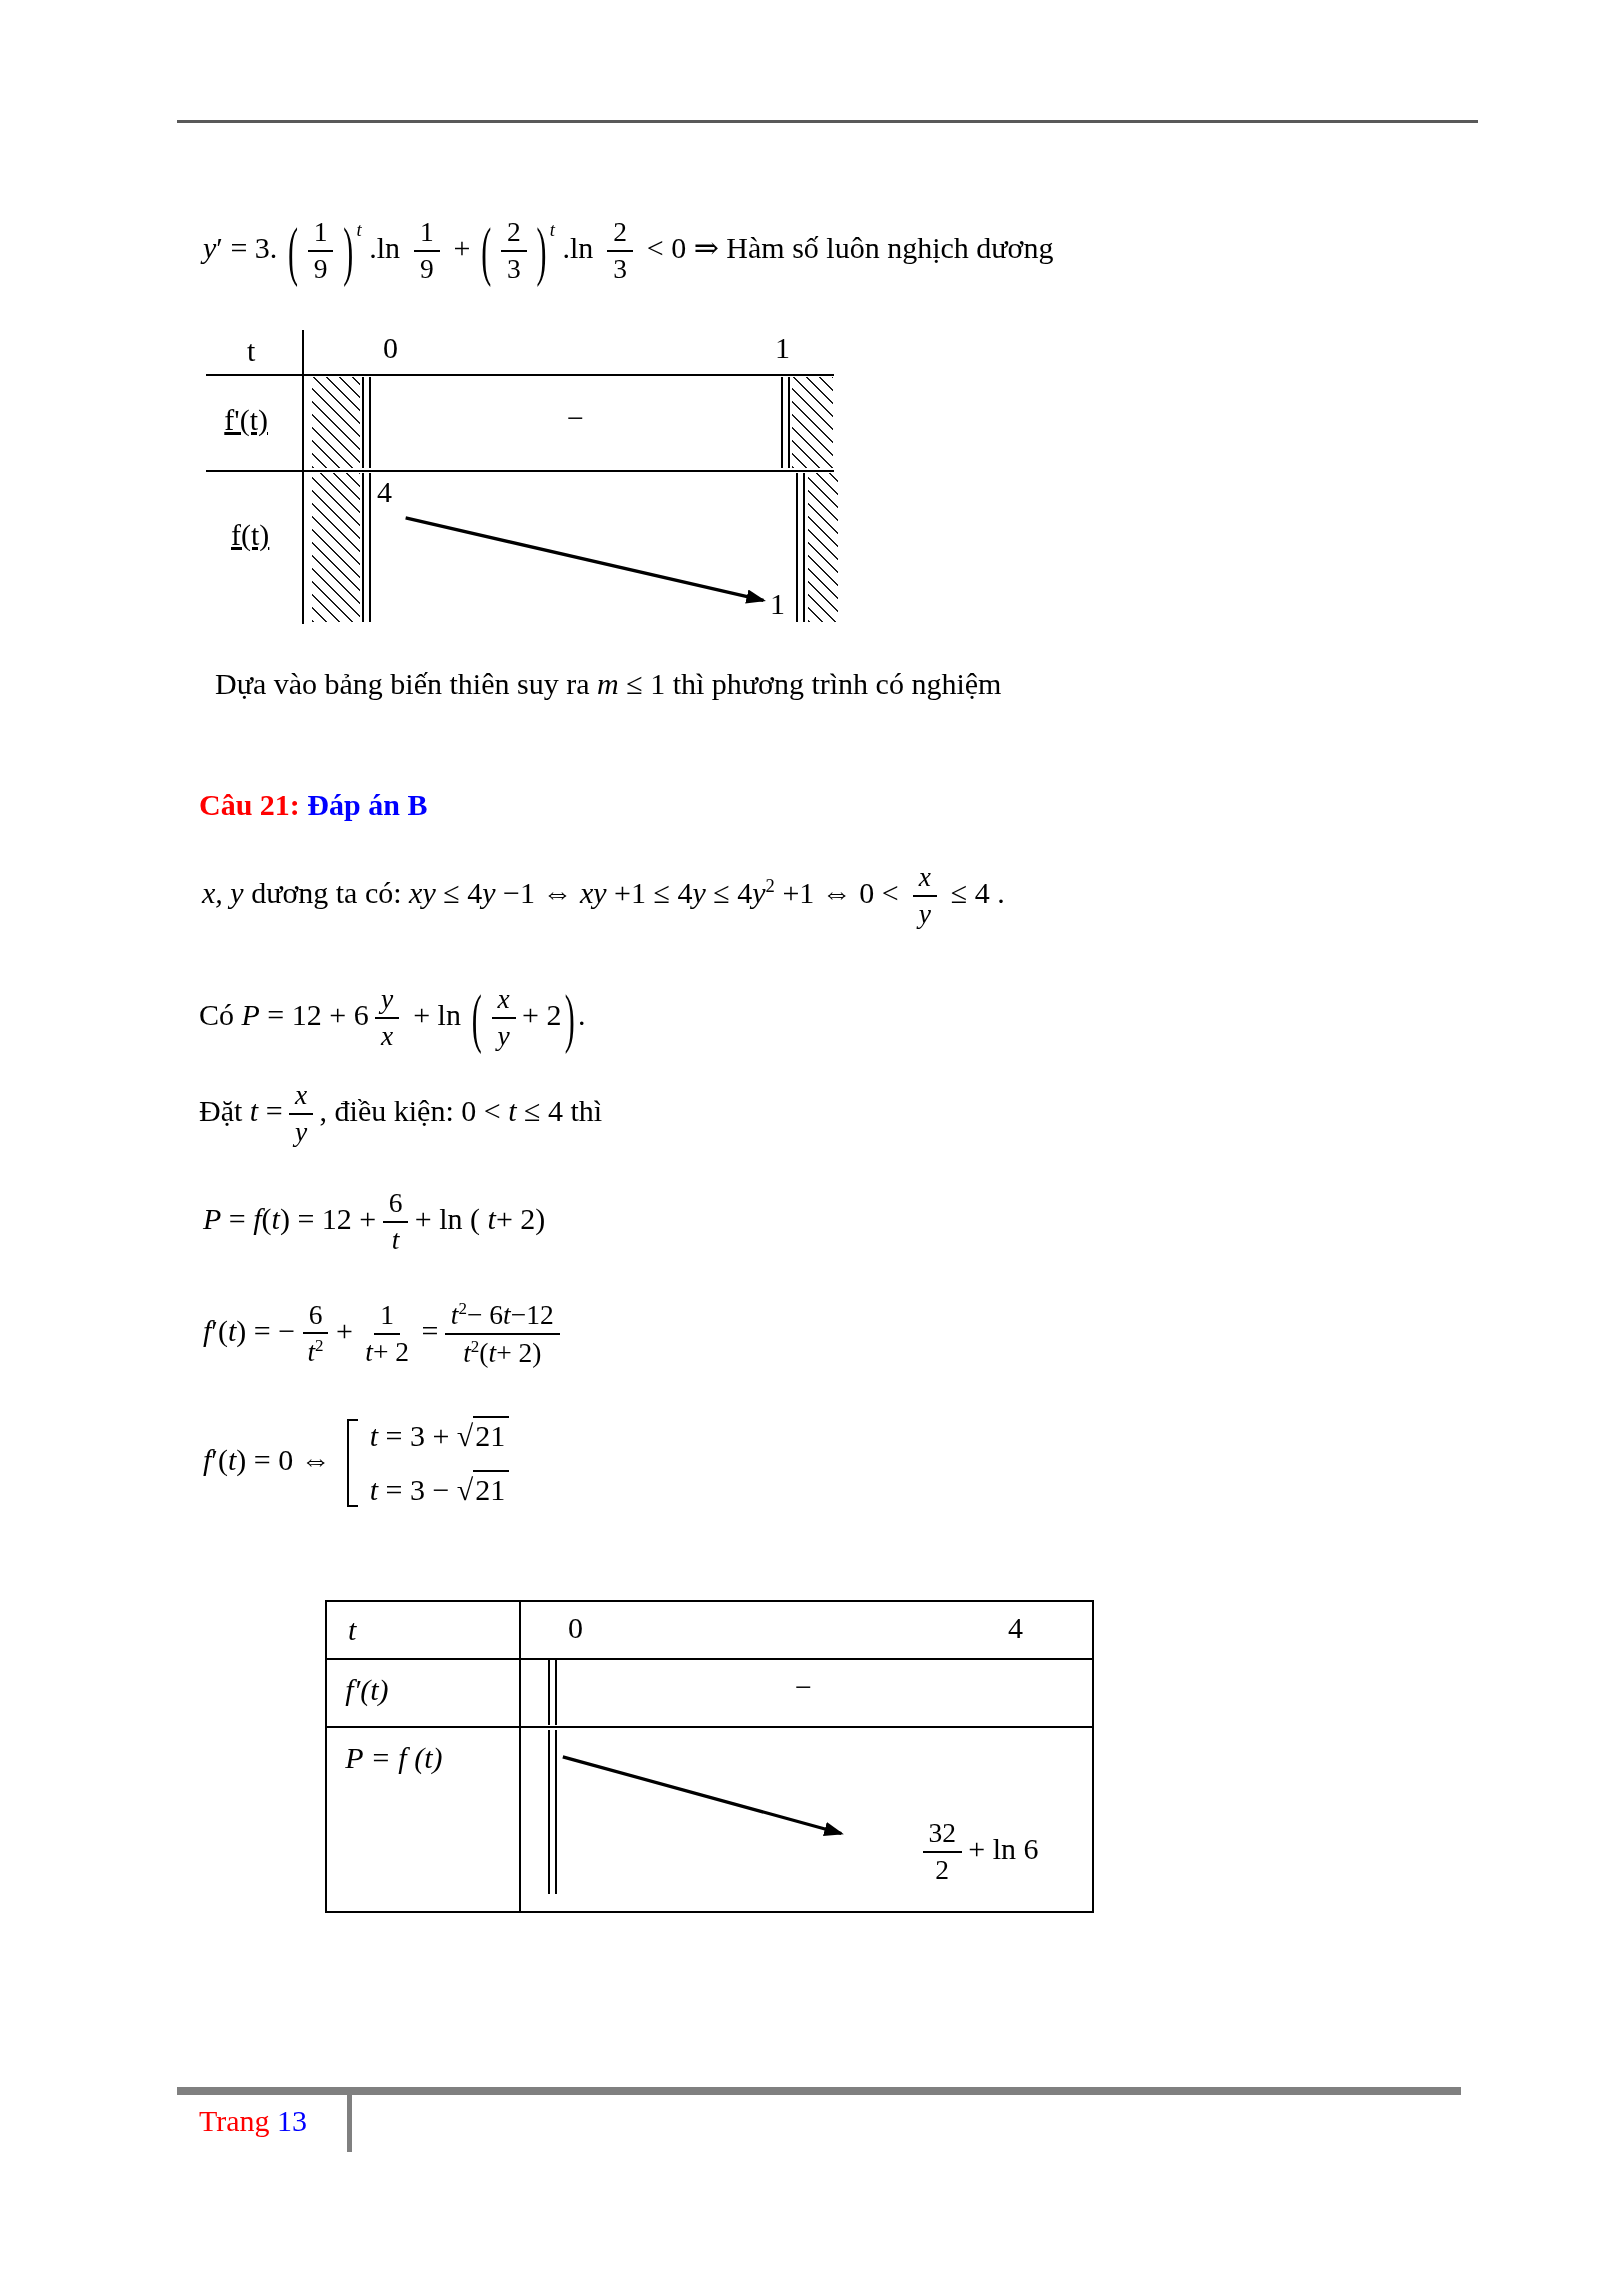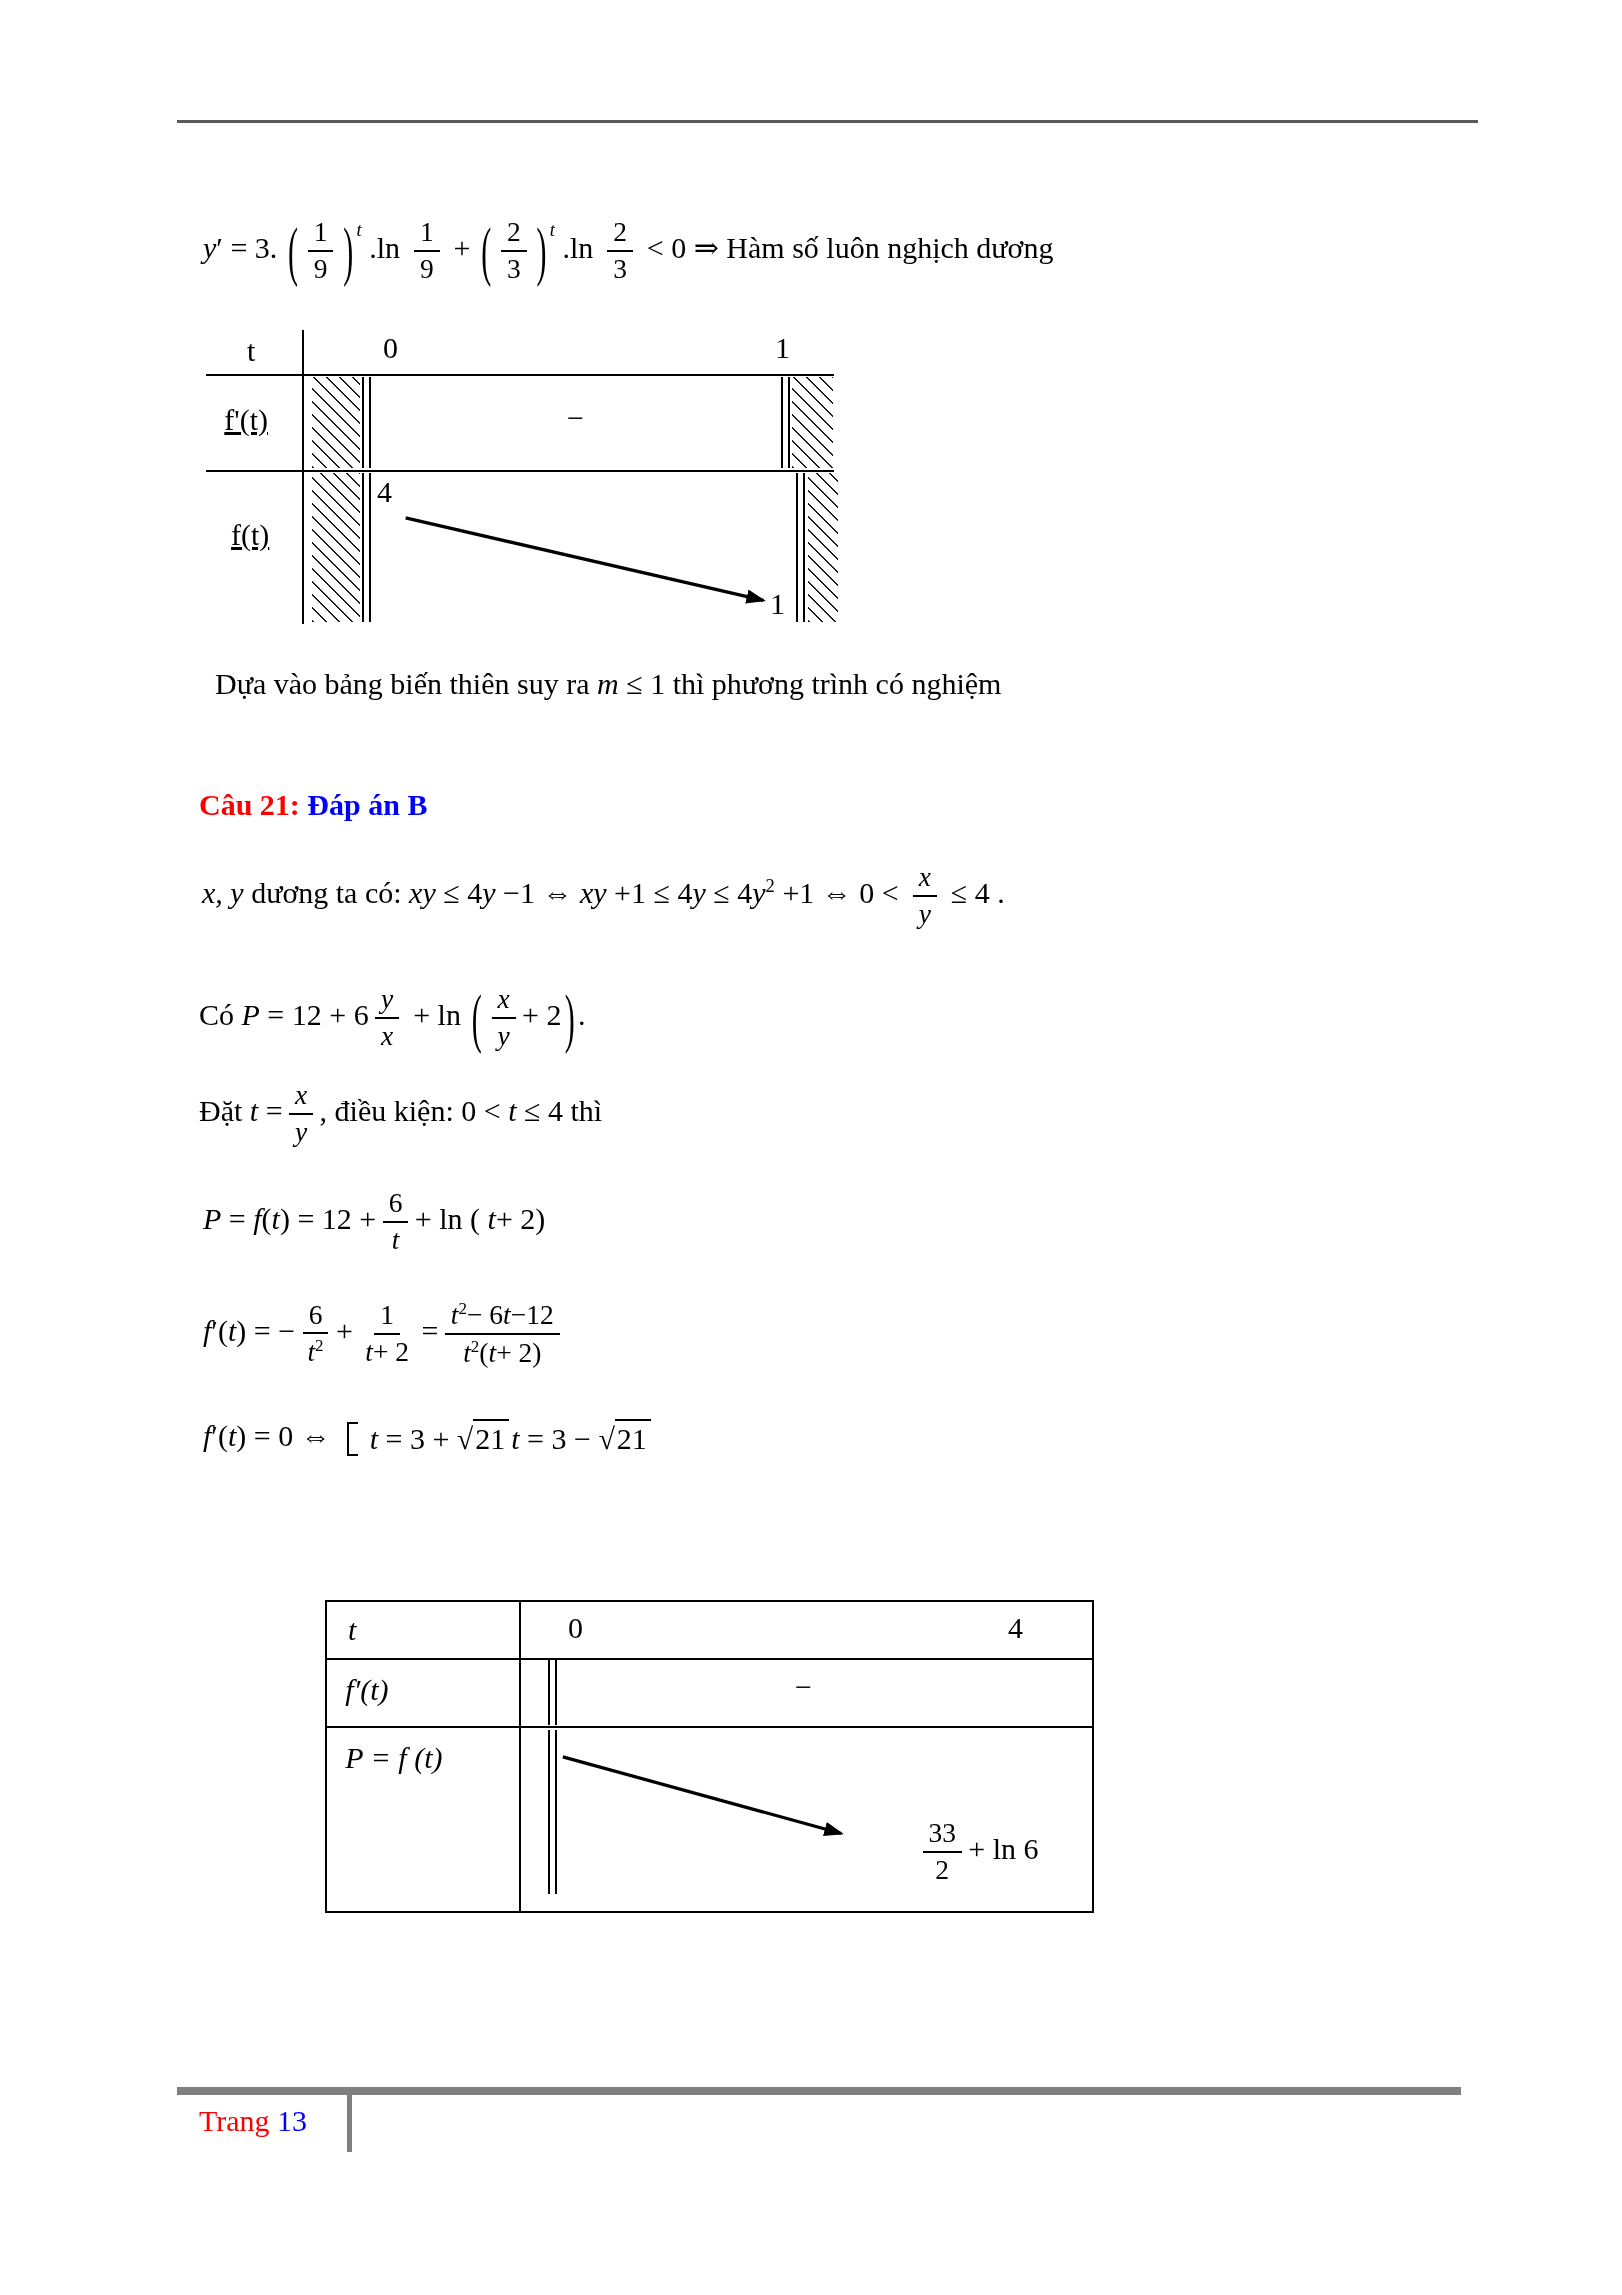--- a/index.html
+++ b/index.html
@@ -28,21 +28,21 @@
 
   
   .sqrt { white-space: nowrap; }
   .sqrt .rsgn { font-style: normal; }
   .sqrt .rad { border-top: 2px solid #000; padding: 0.7px 3.9px 0 2px; font-style: normal; }
 
   
   .cases { display: inline-flex; align-items: center; vertical-align: middle; margin-left: 9.2px; }
   .cases .bracket { width: 10.5px; align-self: stretch;
         border-left: 2.6px solid #000; border-top: 2.6px solid #000; border-bottom: 2.6px solid #000; margin-right: 11.8px; }
-  .cases .rows { display: flex; flex-direction: row; gap: 2px; }
+  .cases .rows { display: flex; flex-direction: column; gap: 20px; }
 
   
   .vt { position: absolute; }
   .vt .hline { position: absolute; height: 2px; background: #000; }
   .vt .vline { position: absolute; width: 2px; background: #000; }
   .vt .cell { position: absolute; white-space: nowrap; }
   .hatch { position: absolute;
     background: repeating-linear-gradient(45deg, #1a1a1a 0 2px, transparent 2px 9.2px); }
   .dbar { position: absolute; width: 9.2px;
     border-left: 2.6px solid #000; border-right: 2.6px solid #000; }
@@ -232,21 +232,21 @@
     <svg style="position:absolute; left:226px; top:141px;" width="308" height="105" viewBox="0 0 470 160">
       <defs>
         <marker id="ah2" markerUnits="userSpaceOnUse" markerWidth="30" markerHeight="22" refX="26" refY="11" orient="auto">
           <path d="M0,0 L30,11 L0,22 Z" fill="#000"></path>
         </marker>
       </defs>
       <line x1="15" y1="21" x2="440" y2="138" stroke="#000" stroke-width="5" marker-end="url(#ah2)"></line>
     </svg>
     <div class="cell" style="left:589px; top:216px;">
       <span class="frac">
-          <span class="num">33</span>
+          <span class="num">32</span>
           <span class="den">2</span>
         </span><span>+ ln 6</span>
     </div>
   </div>
 
   <div class="footer-bar" style="left:177px; top:2087px; width:1284px; height:7.9px;"></div>
   <div class="footer-vline" style="left:347px; top:2087px; width:4.6px; height:65px;"></div>
   <div class="footer-text" style="left:199px; top:2104px;">
     <span class="red">Trang</span>
     <span class="blue">13</span>

